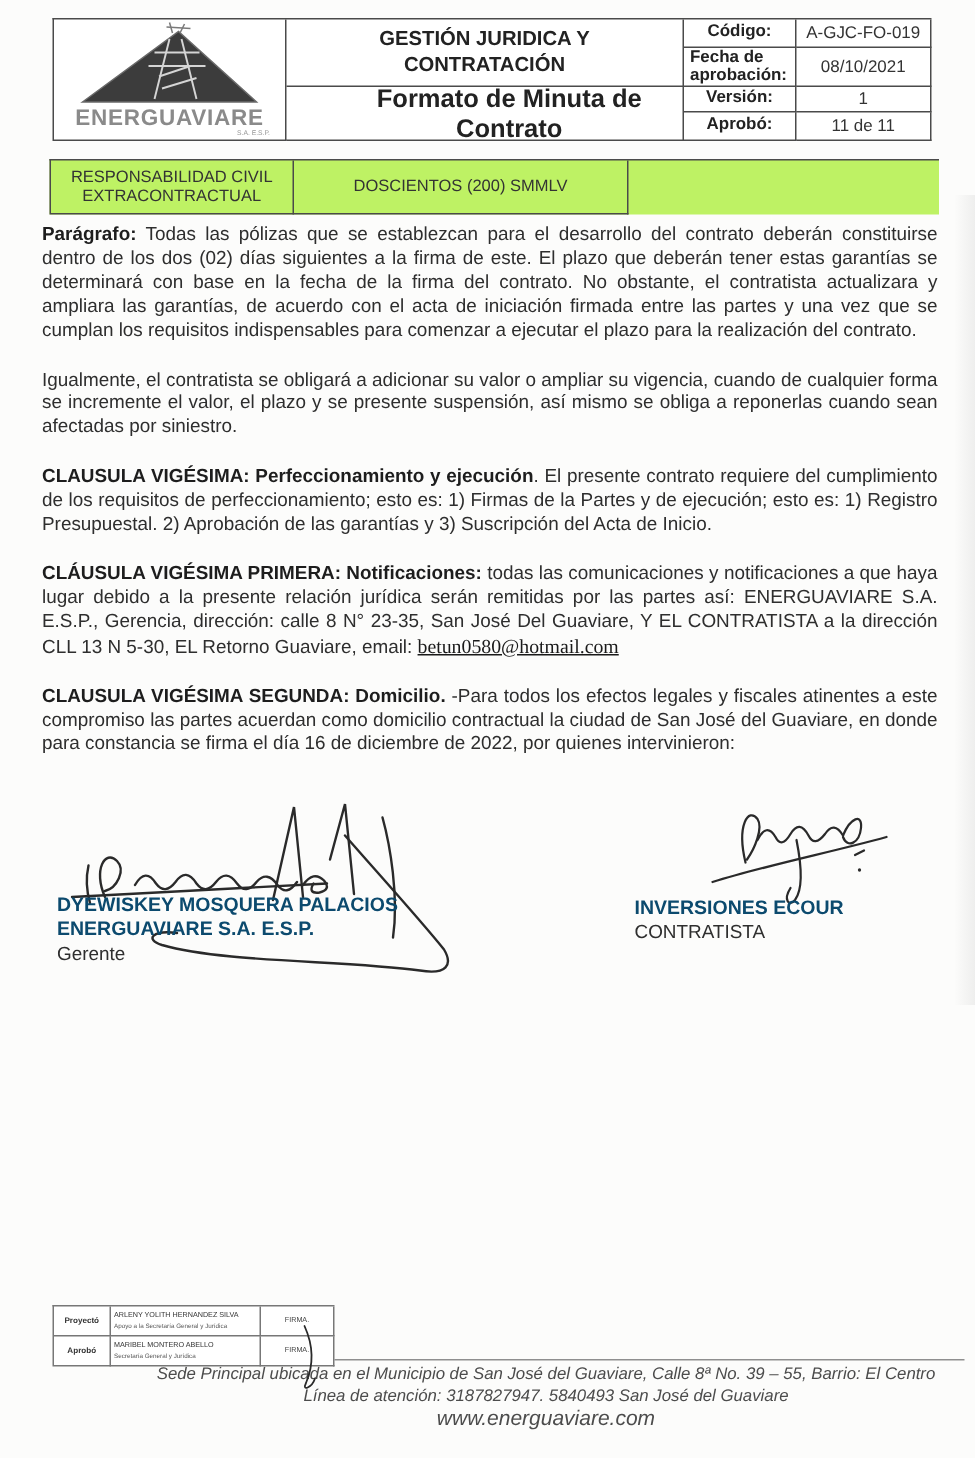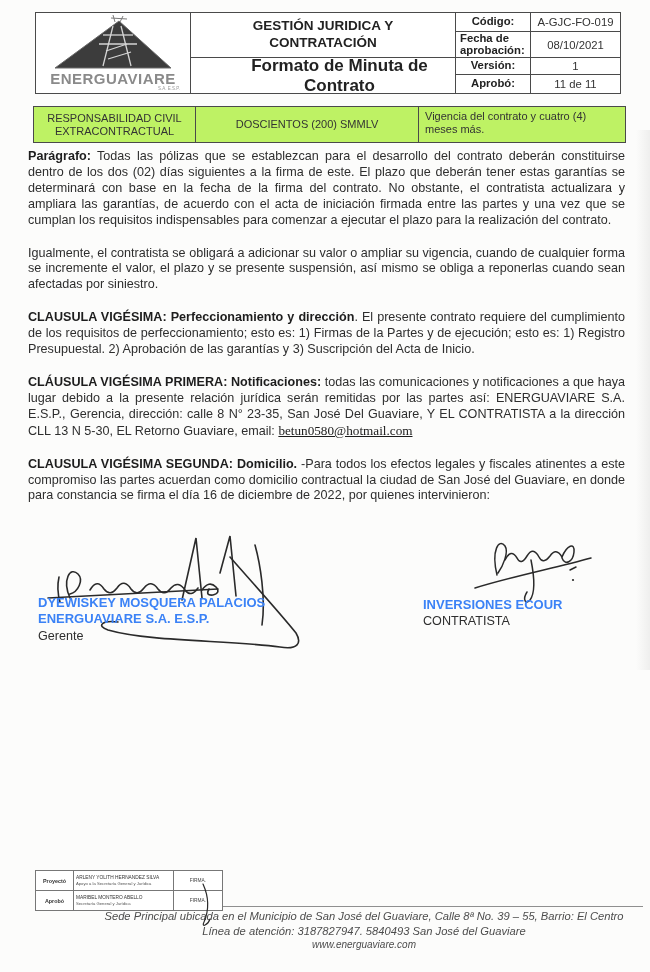--- a/index.html
+++ b/index.html
@@ -40,39 +40,39 @@
     display:flex;align-items:center;justify-content:center;font-size:11px;color:#333;text-align:center;line-height:13px;padding:2px 4px;}
   .gtable .cell.left{justify-content:flex-start;text-align:left;align-items:flex-start;padding:3px 6px;}
   
   .body-text{position:absolute;left:28px;top:149px;width:597px;}
   .body-text p{margin:0 0 17px;font-size:12.6px;line-height:15.9px;text-align:justify;color:#2e2e2e;}
   .lead{font-weight:bold;color:#1d1d1d;margin-top:40px;}
   a.email{font-family:"Liberation Serif",serif;font-size:13.2px;color:#1a1a1a;text-decoration:underline;}
   
   .sig-svg{position:absolute;pointer-events:none;}
   .sig-block{position:absolute;}
-  .sig-name{font-weight:bold;font-size:13px;line-height:16.4px;color:#3b82f6;}
+  .sig-name{font-weight:bold;font-size:13px;line-height:16.4px;color:#0c4a6e;}
   .sig-role{font-size:12.6px;line-height:16.4px;color:#2e2e2e;}
   
   .atable{
     position:absolute;left:35px;top:870px;width:187px;height:40px;
     display:grid;grid-template-columns:38px 100px 49px;grid-template-rows:20px 20px;
     border-top:1px solid #777;border-left:1px solid #777;background:#fff;z-index:2;
   }
   .atable .cell{border-right:1px solid #777;border-bottom:1px solid #777;
     display:flex;flex-direction:column;align-items:center;justify-content:center;overflow:hidden;}
   .a-role{font-size:5.4px;font-weight:bold;color:#333;}
   .a-name{font-size:4.8px;color:#333;line-height:5.6px;align-items:flex-start;padding-left:2px;}
   .a-title{font-size:4.2px;color:#555;line-height:5px;}
   .a-firma{font-size:4.8px;color:#444;}
   
   .footer-rule{position:absolute;left:88px;top:906px;width:555px;border-top:1.2px solid #8f8f8f;z-index:1;}
   .footer-text{position:absolute;left:85px;top:909px;width:558px;text-align:center;
     font-style:italic;font-size:11.2px;line-height:14.6px;color:#4c4c4c;}
-  .footer-text .url{font-size:10px;}
+  .footer-text .url{font-size:14px;}
 </style>
 </head>
 <body>
 
 <div class="page">
   <div class="scan-smudge"></div>
 
   <div class="htable">
     <div class="cell cell-logo">
       <svg width="140" height="58" viewBox="0 0 140 58">
@@ -107,27 +107,26 @@
     <div class="cell meta-value" style="grid-column:4;grid-row:2">08/10/2021</div>
     <div class="cell meta-label" style="grid-column:3;grid-row:3">Versión:</div>
     <div class="cell meta-value" style="grid-column:4;grid-row:3">1</div>
     <div class="cell meta-label" style="grid-column:3;grid-row:4">Aprobó:</div>
     <div class="cell meta-value" style="grid-column:4;grid-row:4">11 de 11</div>
   </div>
 
   <div class="gtable">
     <div class="cell">RESPONSABILIDAD CIVIL EXTRACONTRACTUAL</div>
     <div class="cell">DOSCIENTOS (200) SMMLV</div>
-    <div class="cell left">Vigencia del contrato y cuatro (4) meses más.</div>
   </div>
 
   <div class="body-text">
     <p><span class="lead">Parágrafo:</span><span> Todas las pólizas que se establezcan para el desarrollo del contrato deberán constituirse dentro de los dos (02) días siguientes a la firma de este. El plazo que deberán tener estas garantías se determinará con base en la fecha de la firma del contrato. No obstante, el contratista actualizara y ampliara las garantías, de acuerdo con el acta de iniciación firmada entre las partes y una vez que se cumplan los requisitos indispensables para comenzar a ejecutar el plazo para la realización del contrato.</span></p>
     <p><span>Igualmente, el contratista se obligará a adicionar su valor o ampliar su vigencia, cuando de cualquier forma se incremente el valor, el plazo y se presente suspensión, así mismo se obliga a reponerlas cuando sean afectadas por siniestro.</span></p>
-    <p><span class="lead">CLAUSULA VIGÉSIMA: Perfeccionamiento y dirección</span><span>. El presente contrato requiere del cumplimiento de los requisitos de perfeccionamiento; esto es: 1) Firmas de la Partes y de ejecución; esto es: 1) Registro Presupuestal. 2) Aprobación de las garantías y 3) Suscripción del Acta de Inicio.</span></p>
+    <p><span class="lead">CLAUSULA VIGÉSIMA: Perfeccionamiento y ejecución</span><span>. El presente contrato requiere del cumplimiento de los requisitos de perfeccionamiento; esto es: 1) Firmas de la Partes y de ejecución; esto es: 1) Registro Presupuestal. 2) Aprobación de las garantías y 3) Suscripción del Acta de Inicio.</span></p>
     <p><span class="lead">CLÁUSULA VIGÉSIMA PRIMERA: Notificaciones:</span><span> todas las comunicaciones y notificaciones a que haya lugar debido a la presente relación jurídica serán remitidas por las partes así: ENERGUAVIARE S.A. E.S.P., Gerencia, dirección: calle 8 N° 23-35, San José Del Guaviare, Y EL CONTRATISTA a la dirección CLL 13 N 5-30, EL Retorno Guaviare, email: </span><a class="email" href="#">betun0580@hotmail.com</a></p>
     <p><span class="lead">CLAUSULA VIGÉSIMA SEGUNDA: Domicilio.</span><span> -Para todos los efectos legales y fiscales atinentes a este compromiso las partes acuerdan como domicilio contractual la ciudad de San José del Guaviare, en donde para constancia se firma el día 16 de diciembre de 2022, por quienes intervinieron:</span></p>
   </div>
 
   <svg class="sig-svg" style="left:40px;top:528px;" width="280" height="130" viewBox="0 0 280 130">
     <g fill="none" stroke="#2a2a2a" stroke-width="1.6" stroke-linecap="round">
       <path d="M19,49 C17,58 18,67 20,74"></path>
       <path d="M30,70 C22,52 30,38 38,46 C44,52 38,64 30,66"></path>
       <path d="M50,62 Q57,50 64,61 Q70,69 77,60 Q84,50 91,61 Q97,69 104,60 Q111,51 118,61 Q124,69 131,60 Q138,52 145,62 Q151,70 158,60"></path>
       <path d="M8,70 L178,61"></path>

